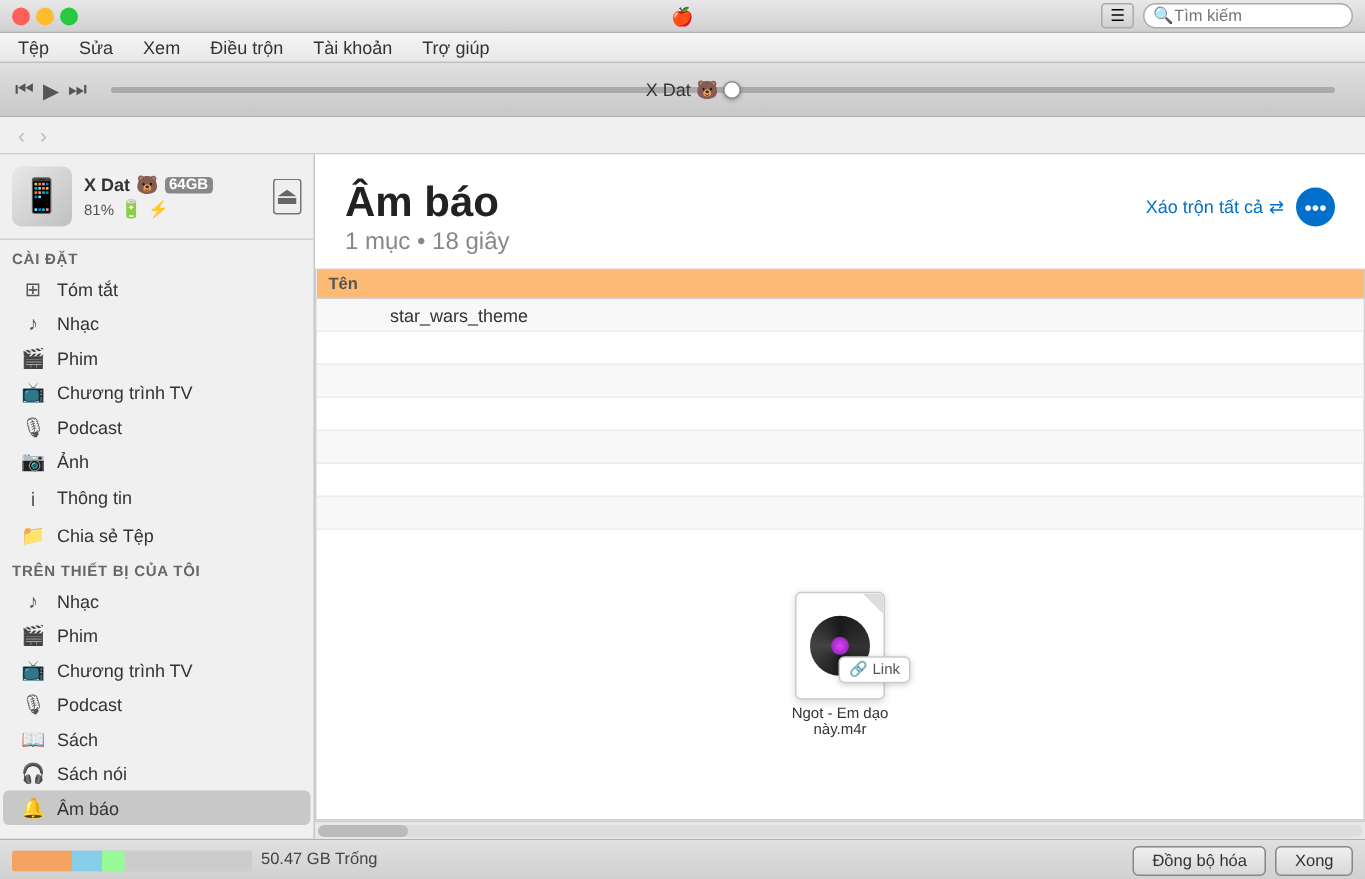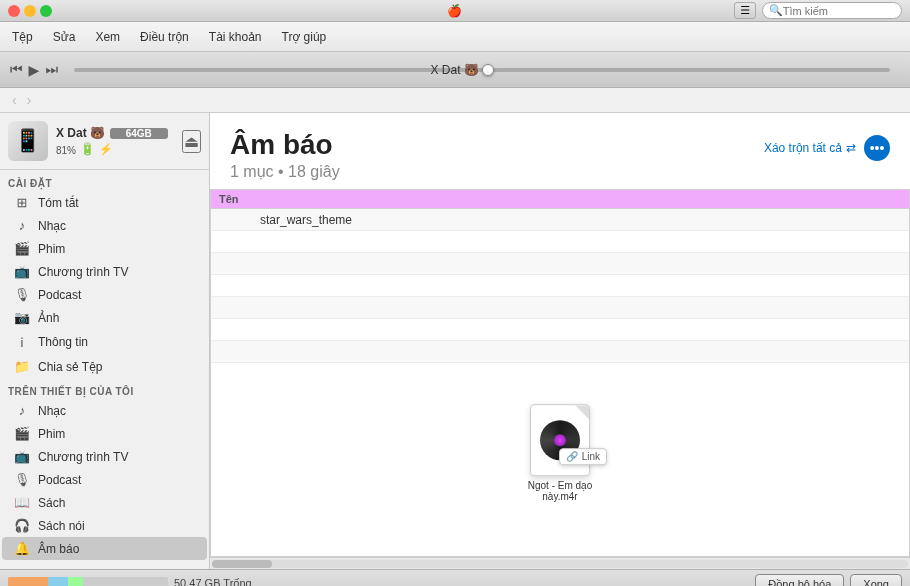--- a/index.html
+++ b/index.html
@@ -21,21 +21,21 @@
     .btn-min { background: #febc2e; }
     .btn-max { background: #28c840; }
     .title-bar-logo { position: absolute; left: 50%; transform: translateX(-50%); }
     .title-bar-right { display: flex; align-items: center; gap: 6px; }
     .menu-btn { background: linear-gradient(to bottom, #e8e8e8, #d0d0d0); border: 1px solid #aaa; border-radius: 3px; padding: 1px 5px; font-size: 11px; cursor: pointer; }
     .search-box { display: flex; align-items: center; background: white; border: 1px solid #aaa; border-radius: 10px; padding: 1px 6px; width: 140px; }
     .search-box input { border: none; outline: none; font-size: 11px; width: 110px; background: transparent; color: #888; }
 
     
     .menu-bar {
-      height: 30px;
+      height: 20px;
       background: linear-gradient(to bottom, #f5f5f5, #e8e8e8);
       display: flex;
       align-items: center;
       padding: 0 8px;
       border-bottom: 1px solid #c0c0c0;
       gap: 12px;
     }
     .menu-item { font-size: 12px; color: #333; cursor: pointer; padding: 1px 4px; }
 
     
@@ -74,21 +74,21 @@
     .device-header {
       padding: 8px;
       display: flex;
       align-items: center;
       gap: 8px;
       border-bottom: 1px solid #d0d0d0;
     }
     .device-icon { width: 40px; height: 40px; background: linear-gradient(135deg, #e8e8e8, #c0c0c0); border-radius: 6px; display: flex; align-items: center; justify-content: center; font-size: 22px; }
     .device-info { flex: 1; }
     .device-name { font-size: 12px; font-weight: 600; color: #333; display: flex; align-items: center; gap: 4px; }
-    .device-storage { font-size: 10px; background: #888; color: white; border-radius: 3px; padding: 0 16px; }
+    .device-storage { font-size: 10px; background: #888; color: white; border-radius: 3px; padding: 0 3px; }
     .battery-row { display: flex; align-items: flex-end; gap: 4px; font-size: 10px; color: #555; margin-top: 2px; }
     .battery-icon { font-size: 12px; color: #4CAF50; }
     .eject-btn { font-size: 16px; color: #666; cursor: pointer; }
 
     .sidebar-section-label {
       font-size: 10px;
       font-weight: 700;
       color: #666;
       padding: 8px 8px 2px 8px;
       text-transform: uppercase;
@@ -124,21 +124,21 @@
       justify-content: space-between;
     }
     .page-title { font-size: 28px; font-weight: 700; color: #222; }
     .page-subtitle { font-size: 16px; color: #888; margin-top: 2px; }
     .header-actions { display: flex; align-items: center; gap: 8px; margin-top: 6px; }
     .shuffle-link { font-size: 12px; color: #0070cc; cursor: pointer; display: flex; align-items: center; gap: 4px; }
     .more-btn { width: 26px; height: 26px; border-radius: 50%; background: #0070cc; border: none; cursor: pointer; color: white; font-size: 14px; display: flex; align-items: center; justify-content: center; }
 
     
     .table-container { flex: 1; overflow: auto; border: 1px solid #d0d0d0; margin: 0 0 0 0; }
-    .table-header { display: flex; padding: 3px 8px; background: #f0abfc; border-bottom: 1px solid #d0d0d0; position: sticky; top: 0; }
+    .table-header { display: flex; padding: 3px 8px; background: #fdba74; border-bottom: 1px solid #d0d0d0; position: sticky; top: 0; }
     .table-col-name { font-size: 11px; font-weight: 600; color: #555; flex: 1; }
     .table-row { display: flex; padding: 3px 8px; border-bottom: 1px solid #ececec; align-items: center; min-height: 22px; }
     .table-row:nth-child(even) { background: #f8f8f8; }
     .table-row-text { font-size: 12px; color: #333; flex: 1; margin-left: 41px; }
 
     
     .drag-area { flex: 1; position: relative; }
     .file-icon-container {
       position: absolute;
       left: 50%;

